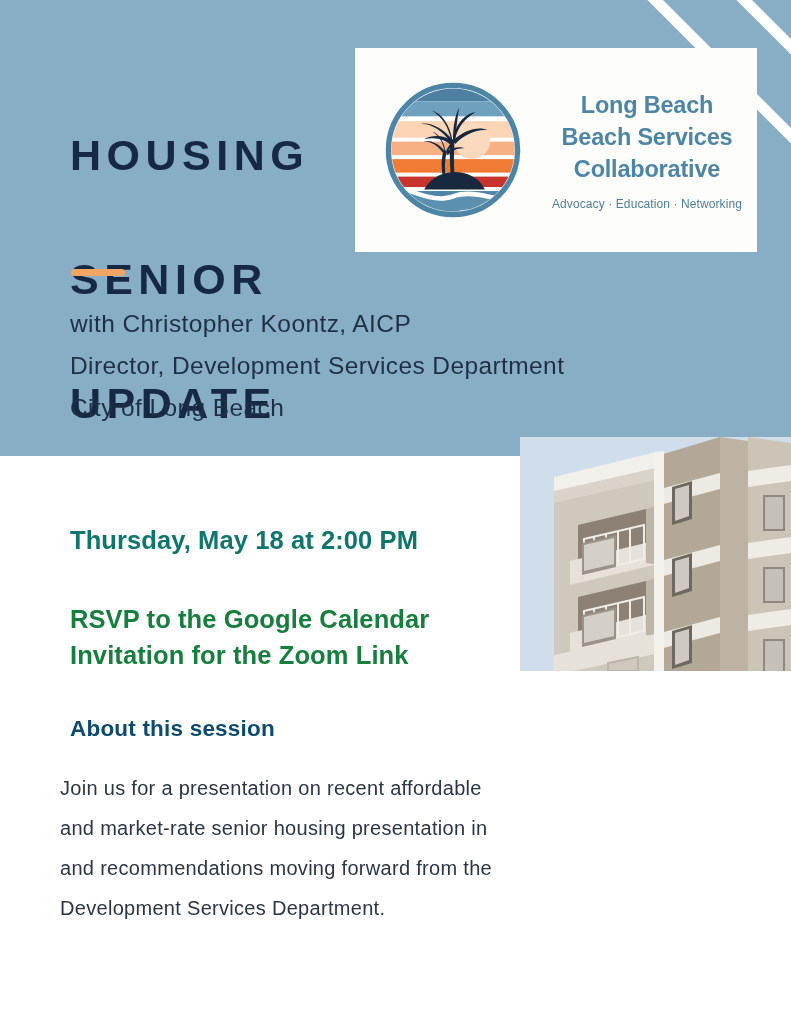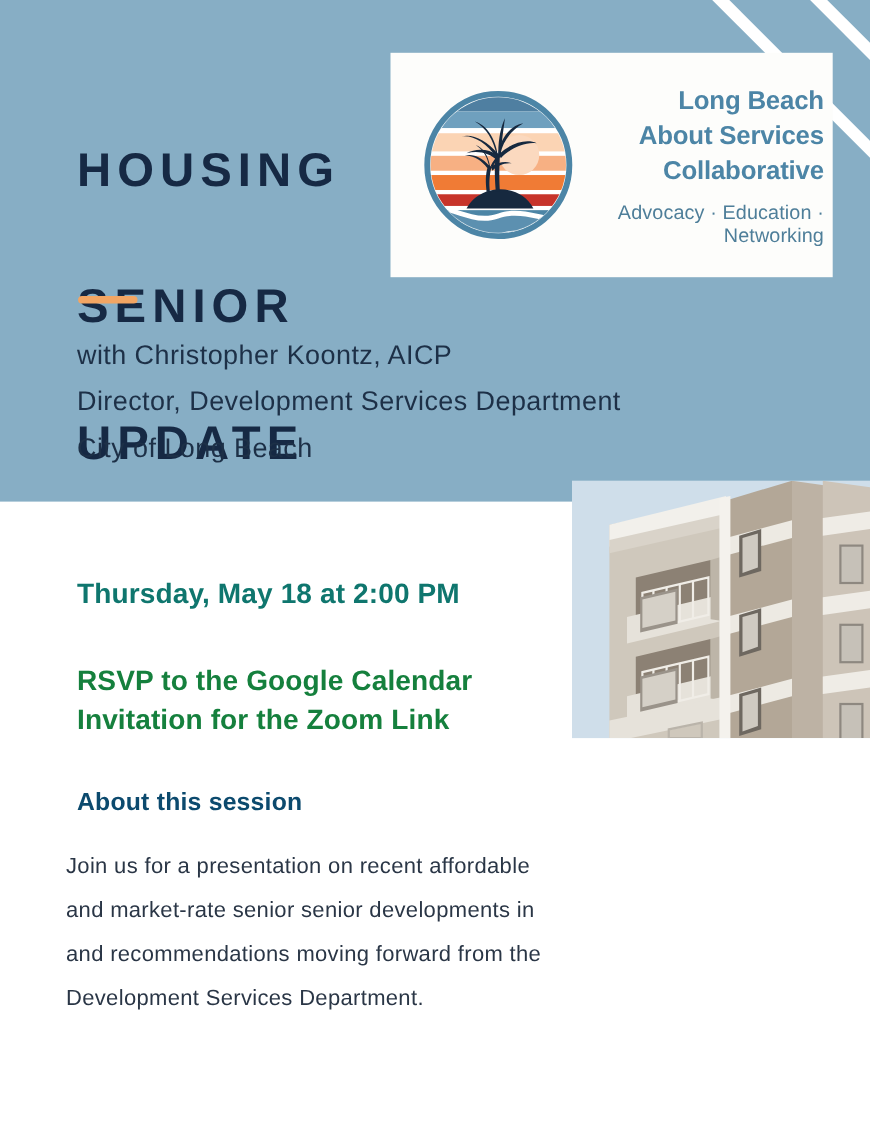--- a/index.html
+++ b/index.html
@@ -91,34 +91,34 @@
   }
   .logo-mark {
     width: 152px;
     height: 152px;
     margin-left: 22px;
     flex: 0 0 auto;
   }
   .logo-text {
     margin-left: 16px;
     padding-right: 8px;
-    text-align: right;
+    text-align: center;
     flex: 1 1 auto;
   }
   .logo-name {
     color: #4C85A6;
     font-weight: 700;
     font-size: 23.5px;
     line-height: 32px;
     letter-spacing: -0.2px;
   }
   .logo-tagline {
     margin-top: 12px;
     color: #4E7E99;
-    font-size: 18px;
+    font-size: 12px;
     letter-spacing: 0.1px;
     font-weight: 400;
   }
 
   
   .photo {
     position: absolute;
     left: 520px;
     top: 437px;
     width: 271px;
@@ -244,21 +244,21 @@
           <path d="M91 101 C96 90, 106 82, 114 82 C105 87, 97 94, 93 103 Z"></path>
           <path d="M91 102 C100 96, 110 95, 116 98 C107 97, 98 101, 93 107 Z"></path>
         </g>
       </g>
       <circle cx="100" cy="100" r="85" fill="none" stroke="#4C85A6" stroke-width="7"></circle>
     </svg>
 
     <div class="logo-text">
       <div class="logo-name">
         <div>Long Beach</div>
-        <div>About Services</div>
+        <div>Beach Services</div>
         <div>Collaborative</div>
       </div>
       <div class="logo-tagline">Advocacy · Education · Networking</div>
     </div>
   </div>
 
   <div class="photo">
     <svg width="271" height="234" viewBox="0 0 271 234">
       <rect width="271" height="234" fill="#CFDEEA"></rect>
 
@@ -334,18 +334,18 @@
 
   <div class="rsvp">
     <div>RSVP to the Google Calendar</div>
     <div>Invitation for the Zoom Link</div>
   </div>
 
   <div class="about-heading">About this session</div>
 
   <div class="about-body">
     <div>Join us for a presentation on recent affordable</div>
-    <div>and market-rate senior senior developments in</div>
+    <div>and market-rate senior housing presentation in</div>
     <div>and recommendations moving forward from the</div>
     <div>Development Services Department.</div>
   </div>
 
 </div>
 
 </body></html>

